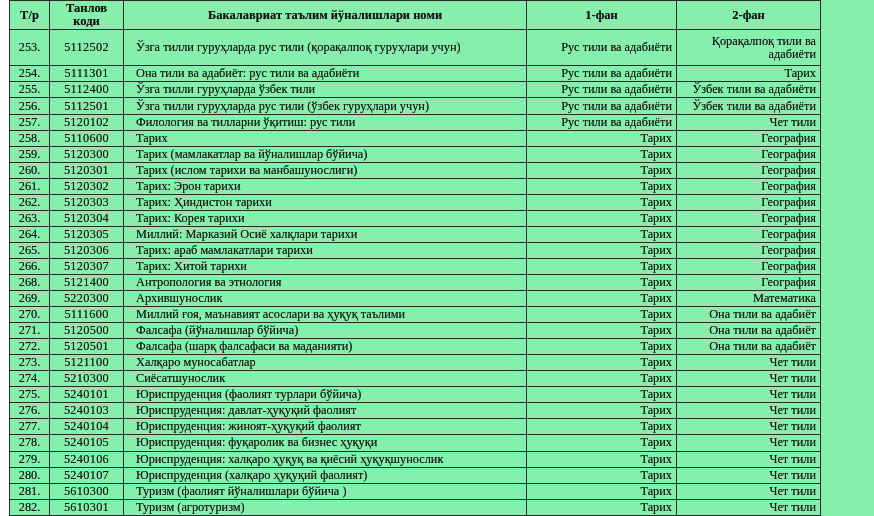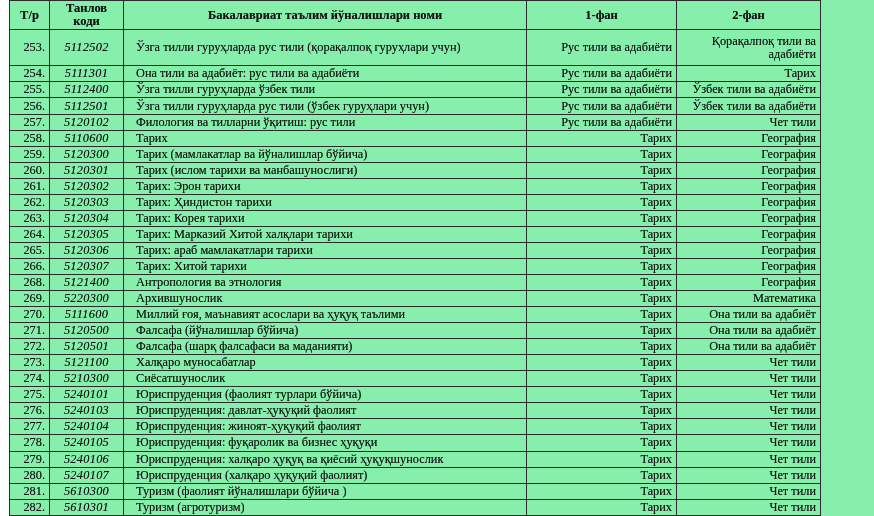--- a/index.html
+++ b/index.html
@@ -42,22 +42,22 @@
     font-size: 12.5px;
     line-height: 13px;
     padding: 0 2px;
   }
   .doc-table tbody tr { height: 15px; }
   .doc-table tbody tr.tall-row { height: 34px; }
   .doc-table tbody td {
     font-size: 12.3px;
     line-height: 13px;
   }
-  td.col-num  { text-align: right; padding-left: 4px; }
-  td.col-code { text-align: center; letter-spacing: 0.3px; font-style: italic; }
+  td.col-num  { text-align: center; padding-left: 4px; }
+  td.col-code { text-align: center; letter-spacing: 0.3px; }
   td.col-name { text-align: left; padding-left: 12px; }
   td.col-fan1, td.col-fan2 { text-align: right; }
   
   .doc-table th, .doc-table td { text-shadow: 0 0 0.4px rgba(20,20,20,0.55); }
 </style>
 </head>
 <body>
 
 <div class="page">
   <table class="doc-table">
@@ -151,21 +151,21 @@
         <tr>
           <td class="col-num">263.</td>
           <td class="col-code">5120304</td>
           <td class="col-name">Тарих: Корея тарихи</td>
           <td class="col-fan1">Тарих</td>
           <td class="col-fan2">География</td>
         </tr>
         <tr>
           <td class="col-num">264.</td>
           <td class="col-code">5120305</td>
-          <td class="col-name">Тарих: Марказий Хитой халқлари тарихи</td>
+          <td class="col-name">Миллий: Марказий Осиё халқлари тарихи</td>
           <td class="col-fan1">Тарих</td>
           <td class="col-fan2">География</td>
         </tr>
         <tr>
           <td class="col-num">265.</td>
           <td class="col-code">5120306</td>
           <td class="col-name">Тарих: араб мамлакатлари тарихи</td>
           <td class="col-fan1">Тарих</td>
           <td class="col-fan2">География</td>
         </tr>

